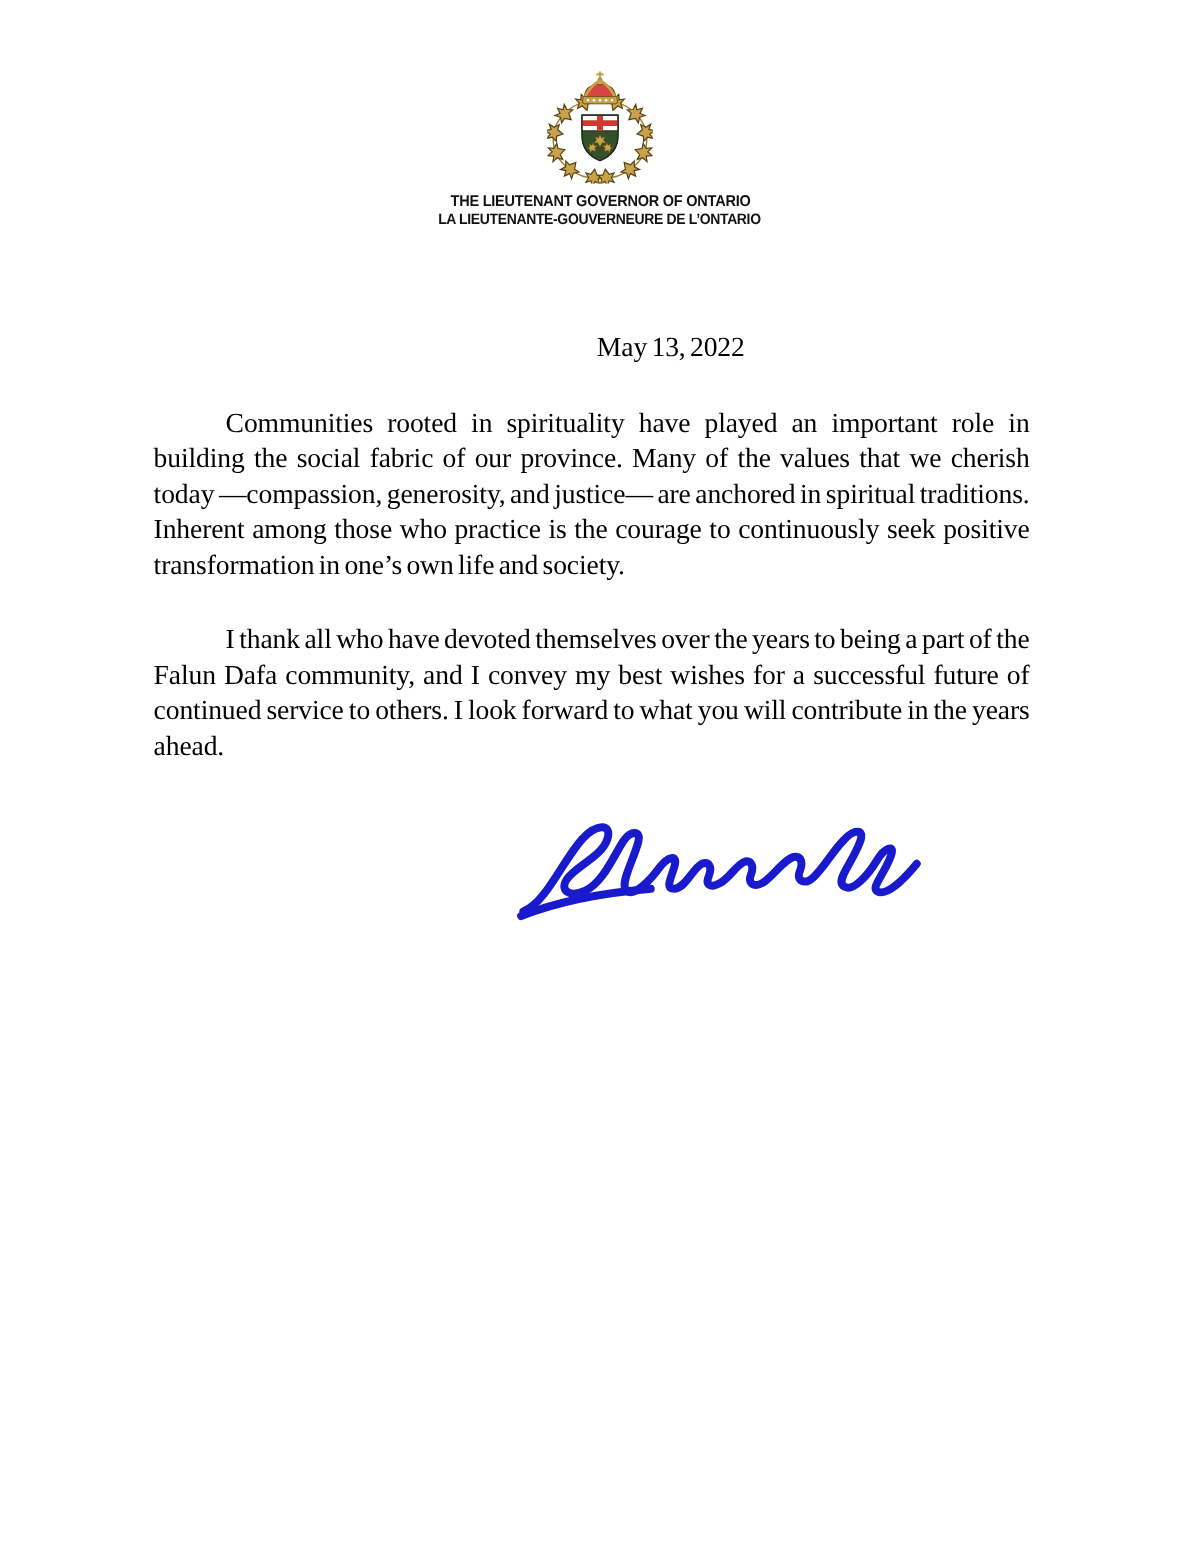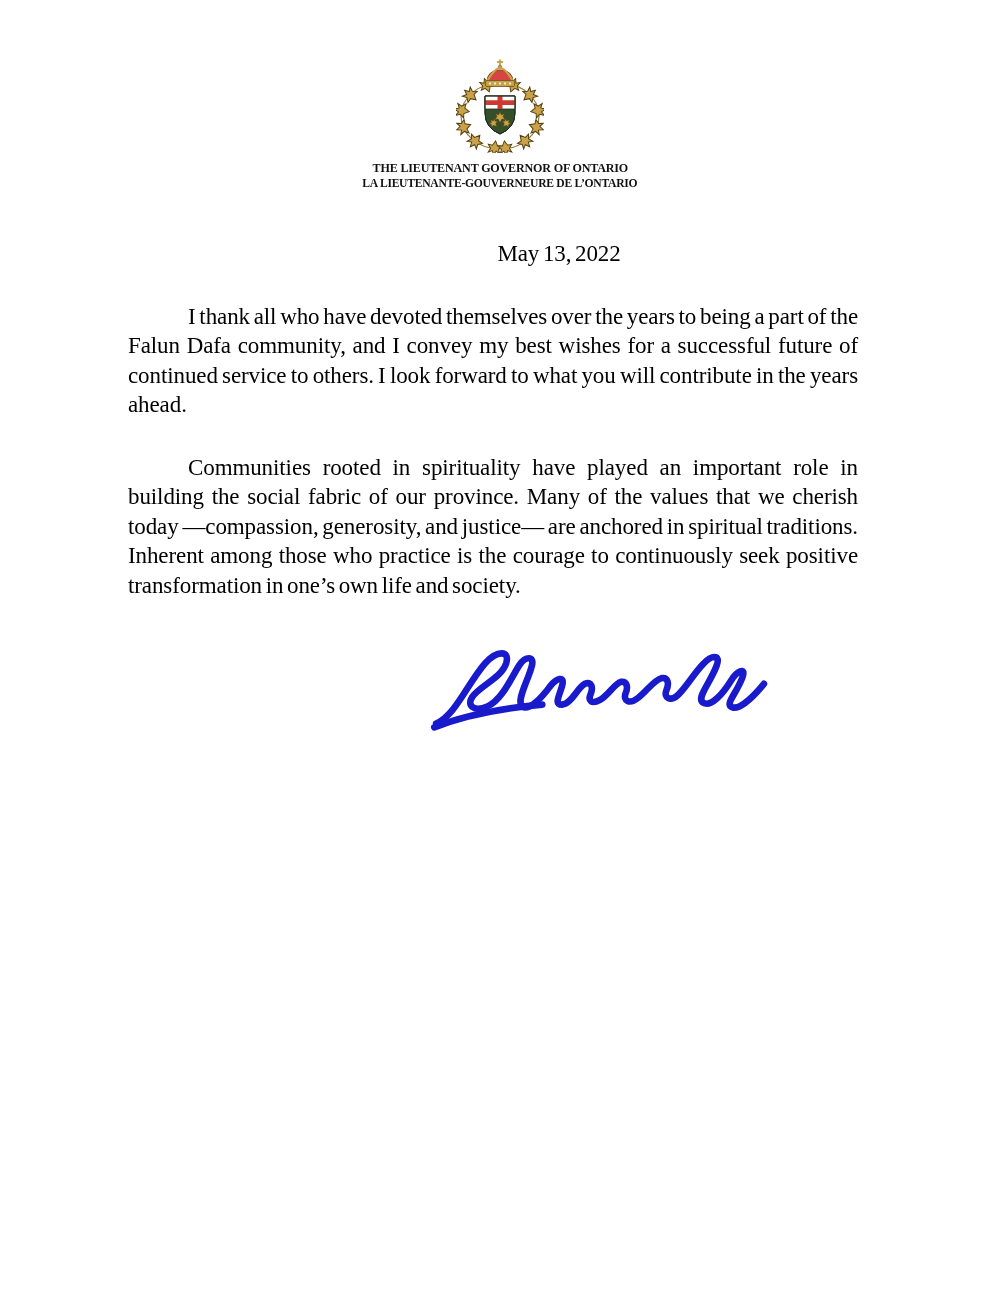--- a/index.html
+++ b/index.html
@@ -9,37 +9,37 @@
     min-height: 1294px;
     background: #ffffff;
     font-family: "Liberation Serif", "DejaVu Serif", serif;
     color: #000;
     overflow: hidden;
   }
   
   .letterhead { padding-top: 57px; text-align: center; }
   .crest { display: block; margin: 0 auto; width: 88px; height: 96px; }
   .crest svg { width: 88px; height: 96px; display: block; }
-  .org-line { text-align: center; font-family: Liberation Serif, serif; font-weight: bold; color: #111; }
+  .org-line { text-align: center; font-family: Liberation Sans, sans-serif; font-weight: bold; color: #111; }
   .org-en { margin-top: 7px; font-size: 13px; line-height: 16px; letter-spacing: -0.2px; }
   .org-fr { font-size: 12.5px; line-height: 15px; letter-spacing: -0.3px; text-align: center; }
   .org-line > span { display: inline-block; transform: scaleX(0.93); transform-origin: center; white-space: nowrap; }
   
   .letter-body {
     margin-left: 128px;
     width: 730px;
     font-size: 23px;
     line-height: 29.5px;
     word-spacing: -2px;
     letter-spacing: -0.1px;
   }
   .date-line {
     position: relative;
     left: 66px;
-    margin-top: 48px;
+    margin-top: 84px;
     text-align: center;
     white-space: nowrap;
   }
   .para {
     margin: 33px 0 0 0;
     text-align: justify;
     text-indent: 60px;
   }
   
   .sig-block {
@@ -115,22 +115,22 @@
     </div>
     <div class="org-line org-fr">
       <span>LA LIEUTENANTE-GOUVERNEURE DE L’ONTARIO</span>
     </div>
   </header>
 
   <main class="letter-body">
 
     <div class="date-line">May 13, 2022</div>
 
+    <p class="para">Communities rooted in spirituality have played an important role in building the social fabric of our province. Many of the values that we cherish today —compassion, generosity, and justice— are anchored in spiritual traditions. Inherent among those who practice is the courage to continuously seek positive transformation in one’s own life and society.</p>
     <p class="para">I thank all who have devoted themselves over the years to being a part of the Falun Dafa community, and I convey my best wishes for a successful future of continued service to others. I look forward to what you will contribute in the years ahead.</p>
-    <p class="para">Communities rooted in spirituality have played an important role in building the social fabric of our province. Many of the values that we cherish today —compassion, generosity, and justice— are anchored in spiritual traditions. Inherent among those who practice is the courage to continuously seek positive transformation in one’s own life and society.</p>
 
     <div class="sig-block">
       <div class="autograph">
         <svg viewBox="0 0 360 95" xmlns="http://www.w3.org/2000/svg" aria-hidden="true">
           <g fill="none" stroke="#1a1acd" stroke-width="7" stroke-linecap="round" stroke-linejoin="round">
             <path d="M4 88 C34 76 72 68 118 64" stroke="#1a1acd"></path>
             <path d="M6 84 C26 76 40 40 58 20 C70 7 84 6 80 20 C75 36 52 44 44 56 C38 65 46 72 60 66 C76 59 86 34 94 22 C100 13 110 12 107 23 C103 39 90 60 97 66 C104 71 118 56 126 45 C133 36 142 33 139 44 C136 55 130 64 139 64 C149 63 155 46 163 42 C170 39 172 46 169 53 C166 60 170 64 179 59 C188 54 194 42 201 40 C207 39 209 45 206 52 C203 60 210 64 219 57 C228 50 236 38 244 36 C251 35 252 42 249 49 C246 57 253 61 261 54 C270 46 278 31 288 21 C296 12 307 10 302 23 C295 42 280 57 288 62 C296 67 309 52 317 39 C323 29 334 23 329 36 C322 54 310 64 319 67 C328 69 343 53 352 42" stroke="#1a1acd"></path>
           </g>
         </svg>
       </div>

